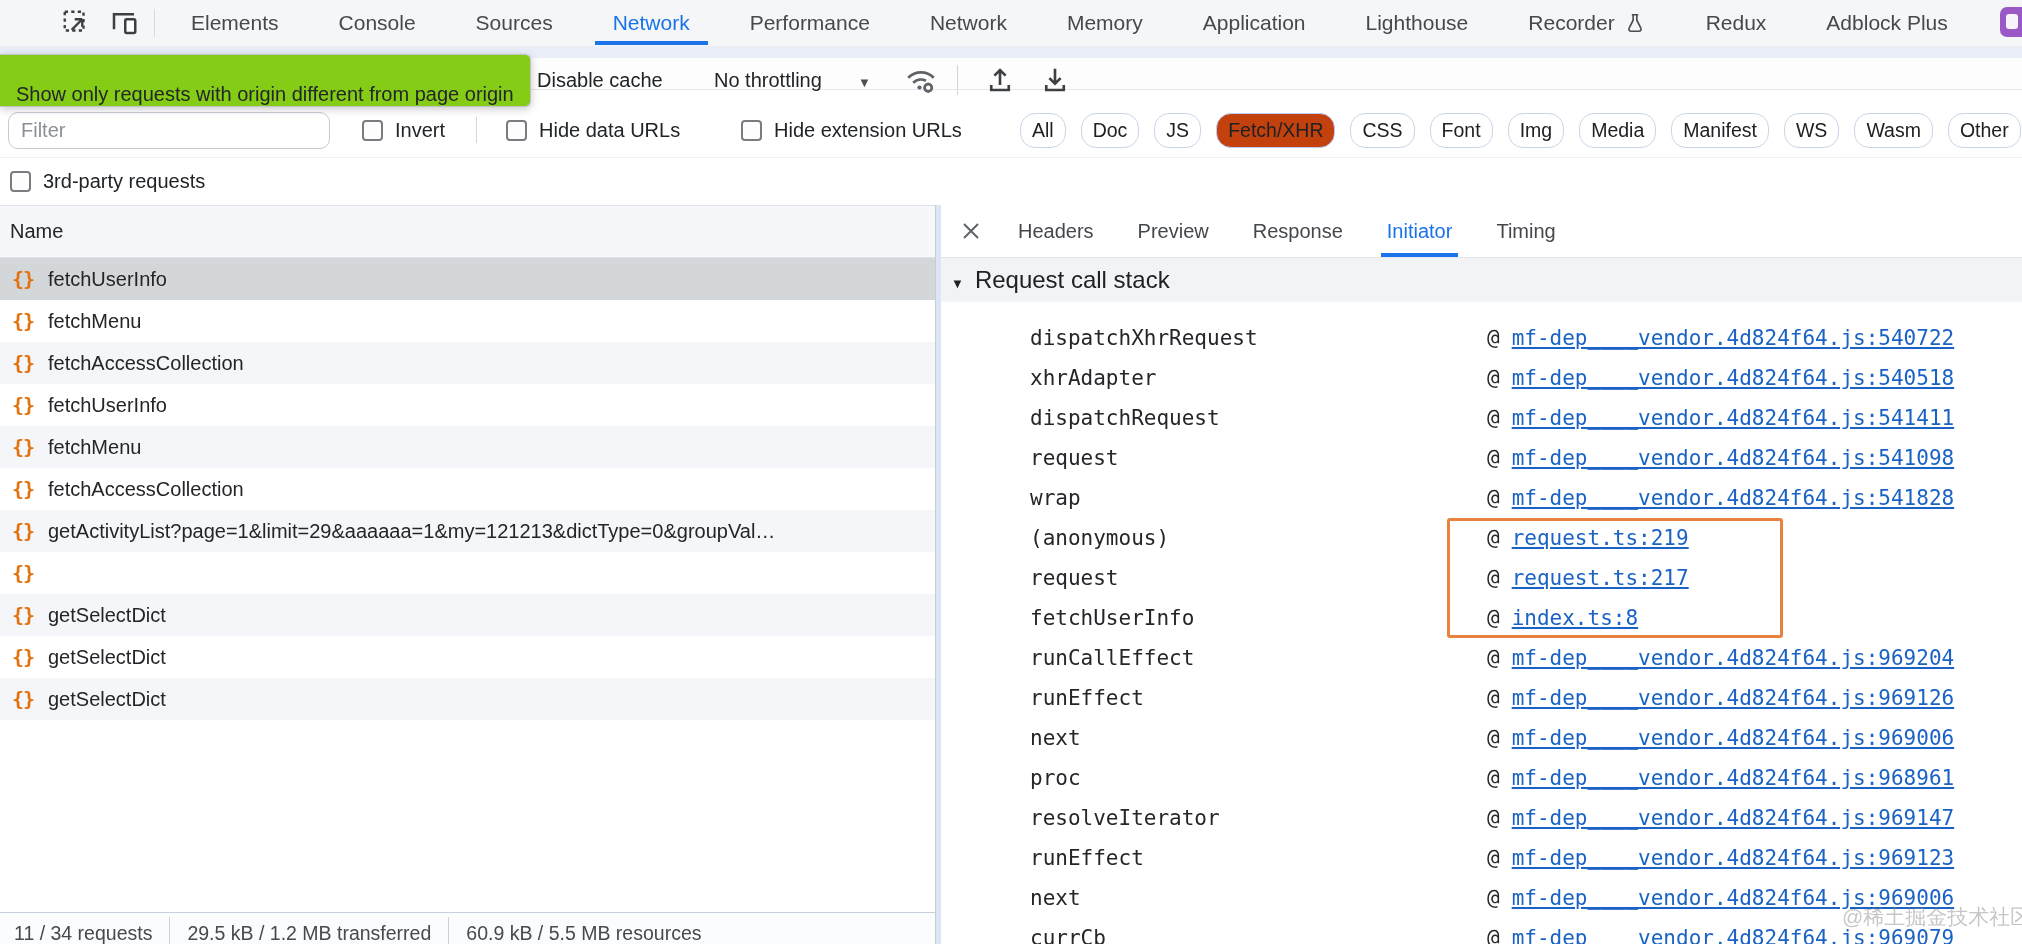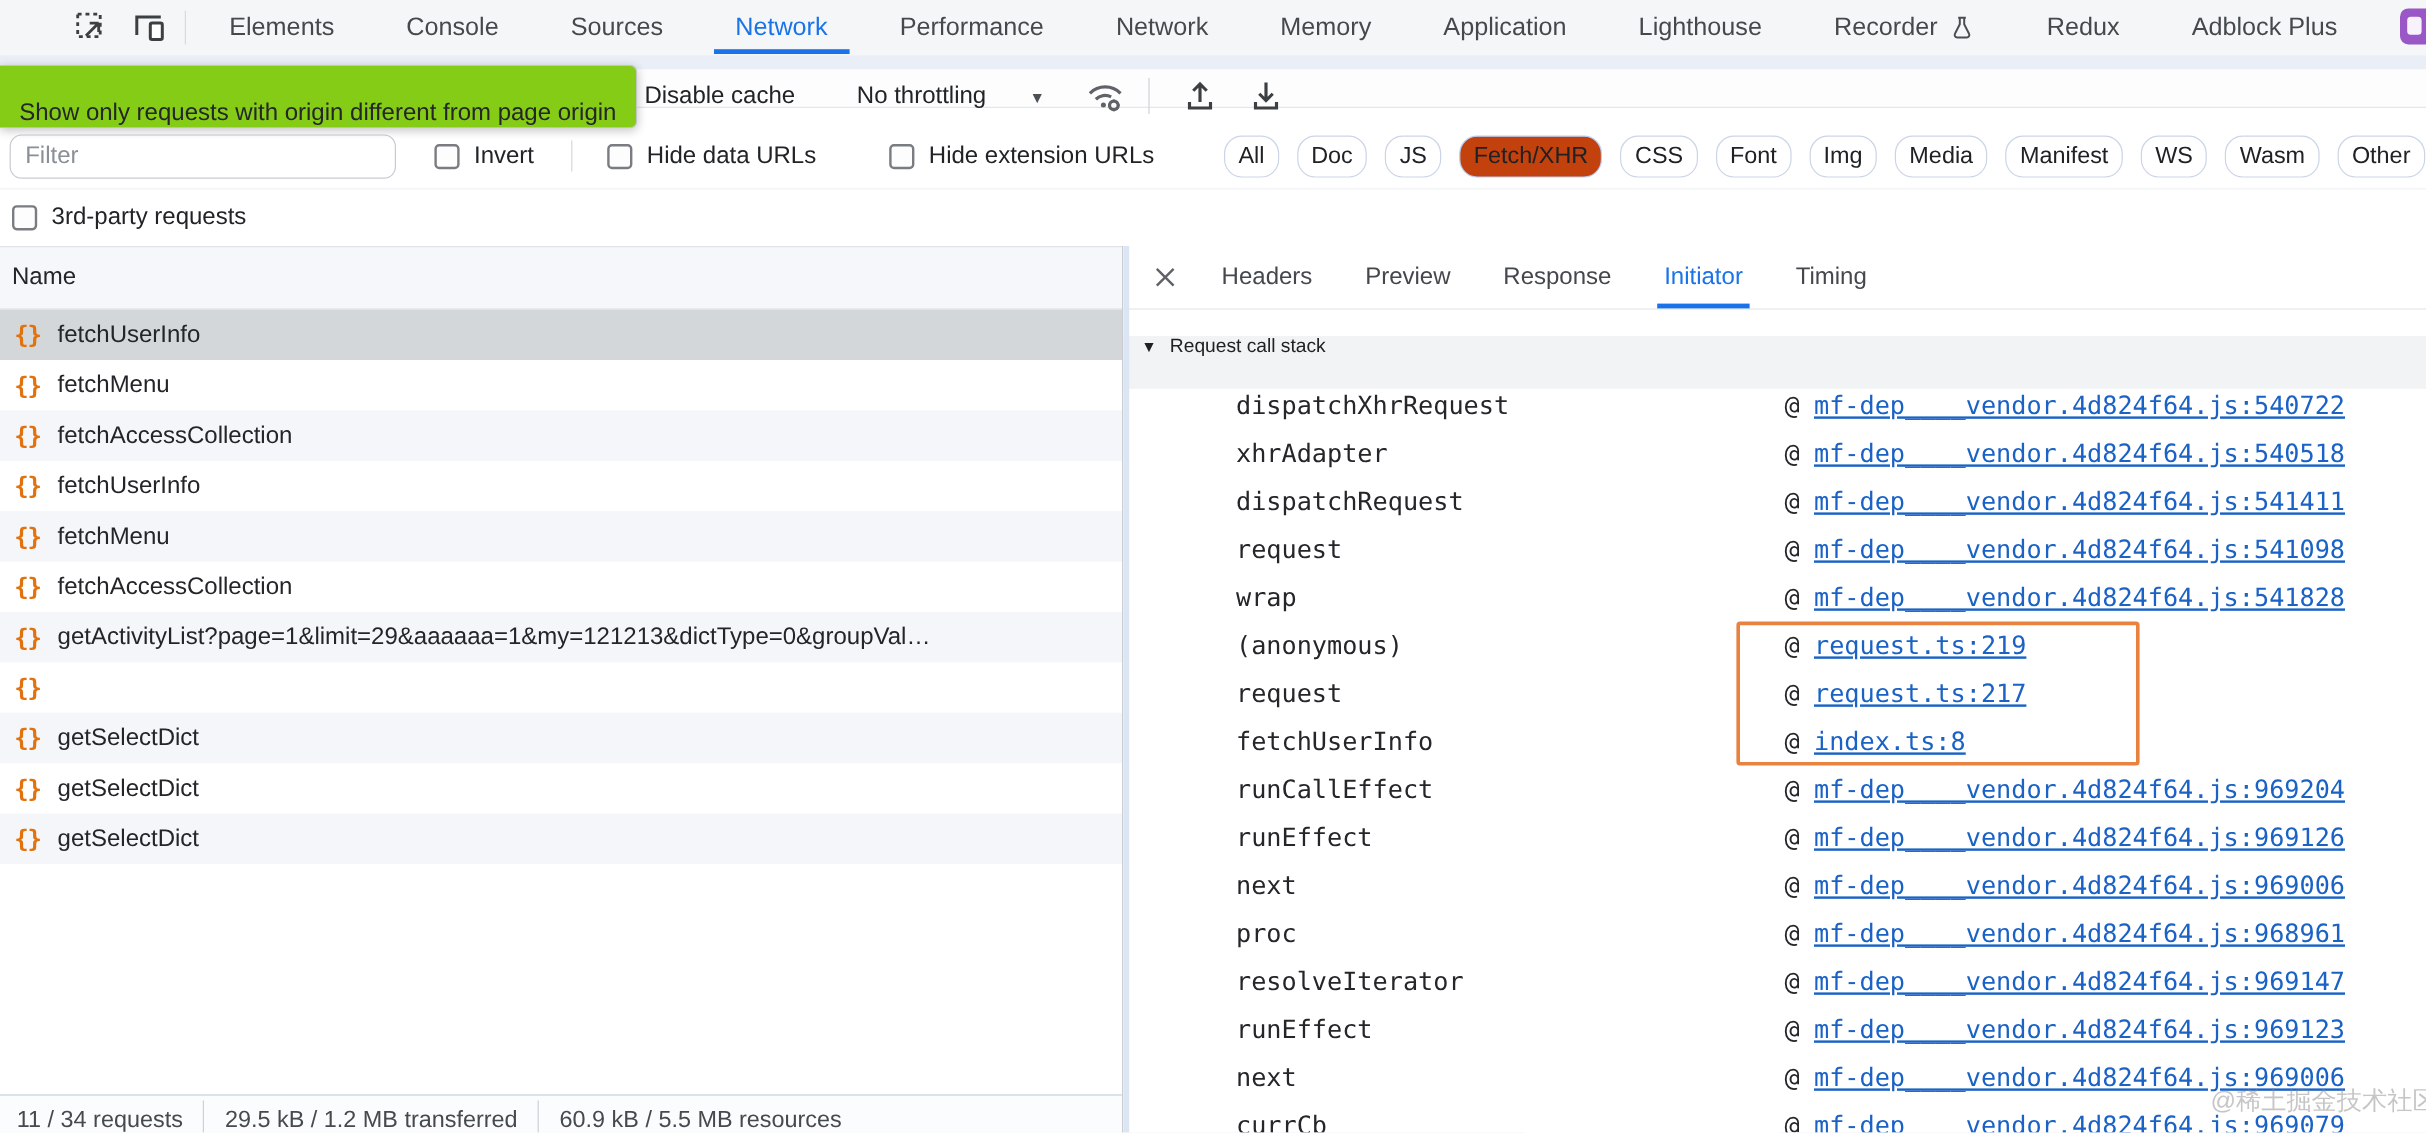--- a/index.html
+++ b/index.html
@@ -57,21 +57,21 @@
 
   
   .right-panel { position:absolute; left:936px; right:0; top:205px; bottom:0; background:#fff; overflow:hidden; }
   .rp-accent { position:absolute; left:0; top:0; bottom:0; width:5px; background:#dbe5f3; z-index:6; }
   .rp-tabs { height:53px; border-bottom:1px solid #e3e6ea; display:flex; align-items:center; padding-left:22px; }
   .close-btn { width:26px; height:26px; margin-right:28px; display:flex; align-items:center; justify-content:center; }
   .dtab { position:relative; height:100%; display:flex; align-items:center; padding:0 6px; margin-right:32px; font-size:20px; color:#44484c; white-space:nowrap; }
   .dtab.selected { color:#1a73e8; }
   .dtab.selected::after { content:""; position:absolute; left:0; right:0; bottom:0; height:4px; background:#1a73e8; }
   .rp-content { position:absolute; left:0; top:53px; right:0; bottom:0; overflow:hidden; }
-  .cs-header { margin-top:22px; height:44px; background:#f1f3f4; display:flex; padding-left:15px; gap:11px; font-size:16px; font-weight:500; color:#202124; }
+  .cs-header { margin-top:0; height:44px; background:#f1f3f4; display:flex; align-items:center; padding-left:15px; gap:11px; font-size:24px; font-weight:500; color:#202124; }
   .cs-arrow::before { content:"▼"; font-size:13px; color:#202124; }
   .frames { position:absolute; left:0; top:60px; right:0; }
   .frame { position:relative; height:40px; font-family:"DejaVu Sans Mono",monospace; font-size:21px; }
   .frame .fn { position:absolute; left:94px; line-height:40px; color:#242629; white-space:nowrap; }
   .frame .at { position:absolute; left:551px; line-height:40px; color:#242629; white-space:nowrap; }
   .frame .at a { margin-left:12px; color:#1a62c5; text-decoration:underline; }
   .hl-box { position:absolute; left:511px; top:260px; width:336px; height:120px; border:3px solid #e8823e; border-radius:3px; z-index:5; }
 
   .watermark { position:absolute; left:1842px; top:903px; font-size:21px; color:rgba(135,135,135,.48); z-index:50; white-space:nowrap; }
 

